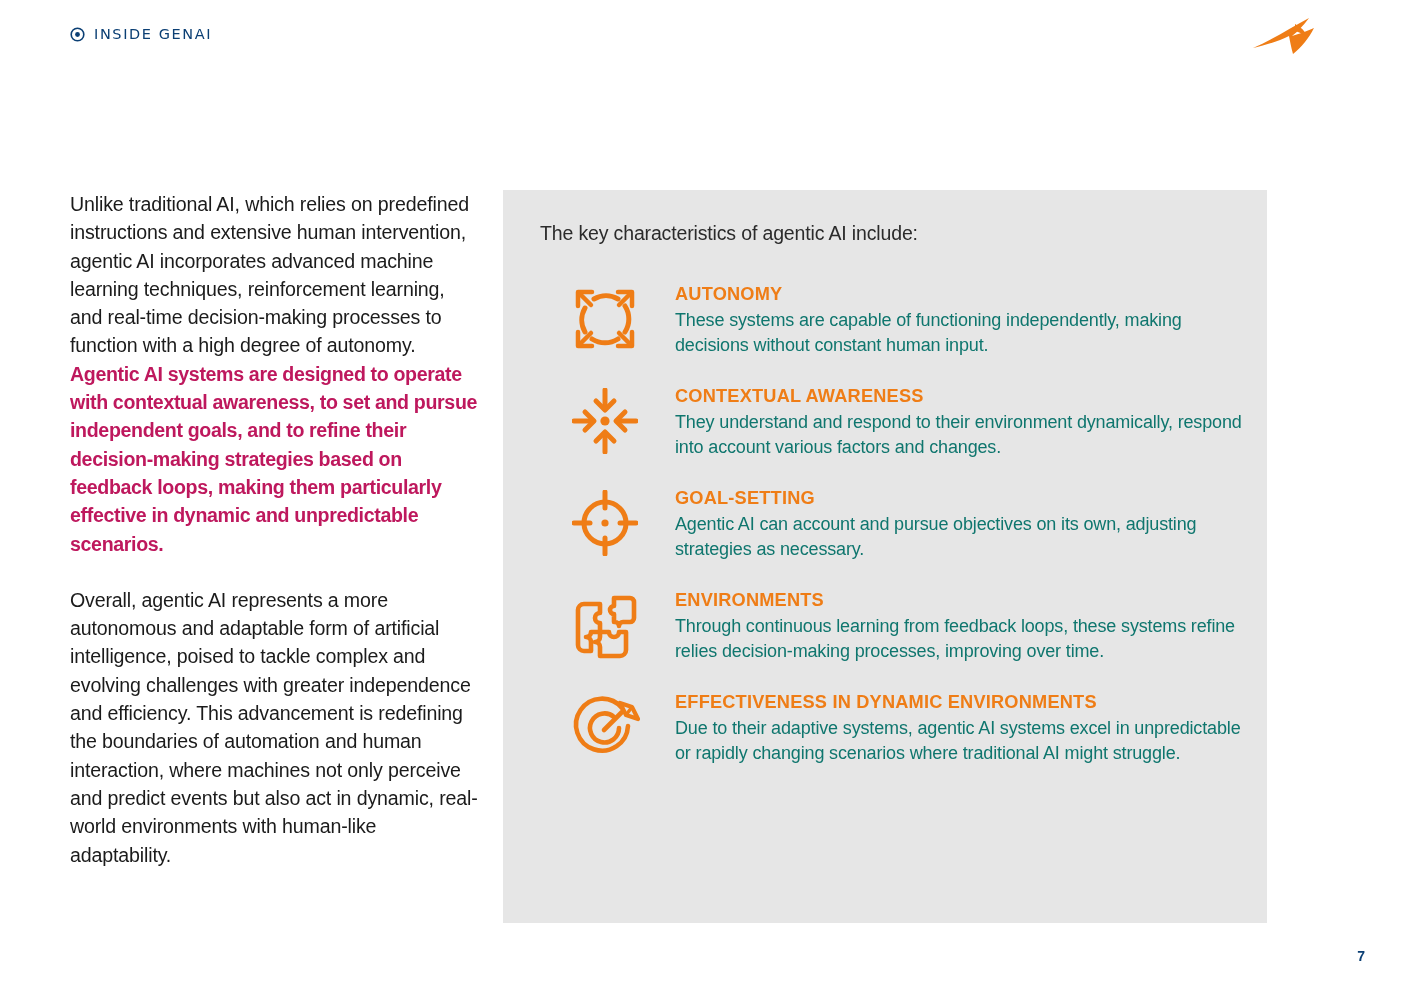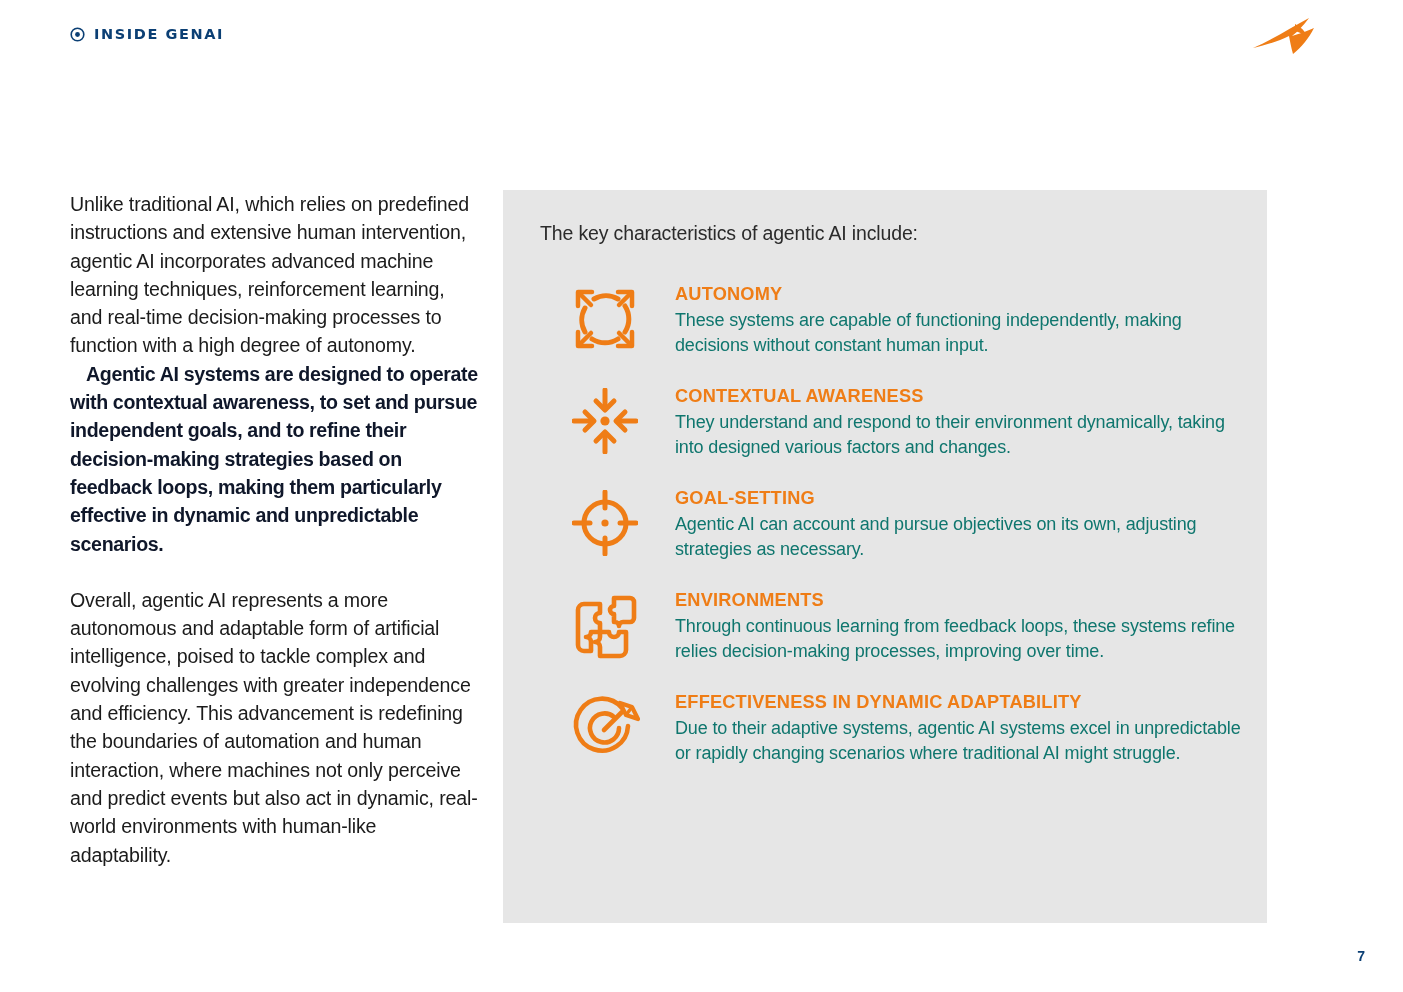--- a/index.html
+++ b/index.html
@@ -31,21 +31,21 @@
     gap: 9px;
   }
   #brand-logo .brand-mark {
     width: 15px;
     height: 15px;
     display: block;
   }
   #brand-logo .brand-text {
     color: #0b3f74;
     font-size: 14.5px;
-    font-weight: bold;
+    font-weight: normal;
     letter-spacing: 1.6px;
     text-transform: uppercase;
     font-family: "DejaVu Sans", sans-serif;
     line-height: 1;
   }
   #corp-logo {
     position: absolute;
     right: 78px;
     top: 14px;
     width: 74px;
@@ -61,24 +61,23 @@
   }
   .body-paragraph {
     font-size: 19.6px;
     line-height: 28.3px;
     color: #1b1b1b;
     margin: 0;
     font-family: "Liberation Sans", sans-serif;
     letter-spacing: -0.15px;
   }
   .body-paragraph.highlight {
-    color: #0f172a;
+    color: #be185d;
     font-weight: bold;
     letter-spacing: -0.35px;
-    margin-left: 16px;
   }
   #paragraph-two {
     margin-top: 28px;
   }
 
   
   #characteristics-panel {
     position: absolute;
     left: 503px;
     top: 190px;
@@ -231,21 +230,21 @@
             <polyline points="24,53 33,44 42,53" stroke-linejoin="round"></polyline>
             <line x1="2" y1="33" x2="21" y2="33"></line>
             <polyline points="13,24 22,33 13,42" stroke-linejoin="round"></polyline>
             <line x1="64" y1="33" x2="45" y2="33"></line>
             <polyline points="53,24 44,33 53,42" stroke-linejoin="round"></polyline>
           </g>
         </svg>
       </div>
       <div class="char-text">
         <h3 class="char-title">CONTEXTUAL AWARENESS</h3>
-        <p class="char-desc">They understand and respond to their environment dynamically, taking into designed various factors and changes.</p>
+        <p class="char-desc">They understand and respond to their environment dynamically, respond into account various factors and changes.</p>
       </div>
     </div>
 
     <div class="characteristic-item">
       <div class="char-icon-wrap">
         <svg width="66" height="66" viewBox="0 0 66 66">
           <circle cx="33" cy="33" r="21" fill="none" stroke="#ef7d16" stroke-width="5"></circle>
           <circle cx="33" cy="33" r="3.6" fill="#ef7d16"></circle>
           <g stroke="#ef7d16" stroke-width="5" stroke-linecap="round">
             <line x1="33" y1="2" x2="33" y2="18"></line>
@@ -285,21 +284,21 @@
           <g fill="none" stroke="#ef7d16" stroke-width="4.6" stroke-linecap="round">
             <path d="M52 14 A 26 26 0 1 0 58 32"></path>
             <path d="M44 23 A 14.5 14.5 0 1 0 49 34"></path>
           </g>
           <line x1="34" y1="36" x2="52" y2="18" stroke="#ef7d16" stroke-width="4.6" stroke-linecap="round"></line>
           <path d="M50 9 L56 21 L68 25 L62 13 Z" fill="none" stroke="#ef7d16" stroke-width="4.2" stroke-linejoin="round"></path>
           <line x1="56" y1="21" x2="62" y2="13" stroke="#ef7d16" stroke-width="3.4"></line>
         </svg>
       </div>
       <div class="char-text">
-        <h3 class="char-title">EFFECTIVENESS IN DYNAMIC ADAPTABILITY</h3>
+        <h3 class="char-title">EFFECTIVENESS IN DYNAMIC ENVIRONMENTS</h3>
         <p class="char-desc">Due to their adaptive systems, agentic AI systems excel in unpredictable or rapidly changing scenarios where traditional AI might struggle.</p>
       </div>
     </div>
 
   </div>
 </div>
 
 <div id="page-number">7</div>
 
 </body></html>

